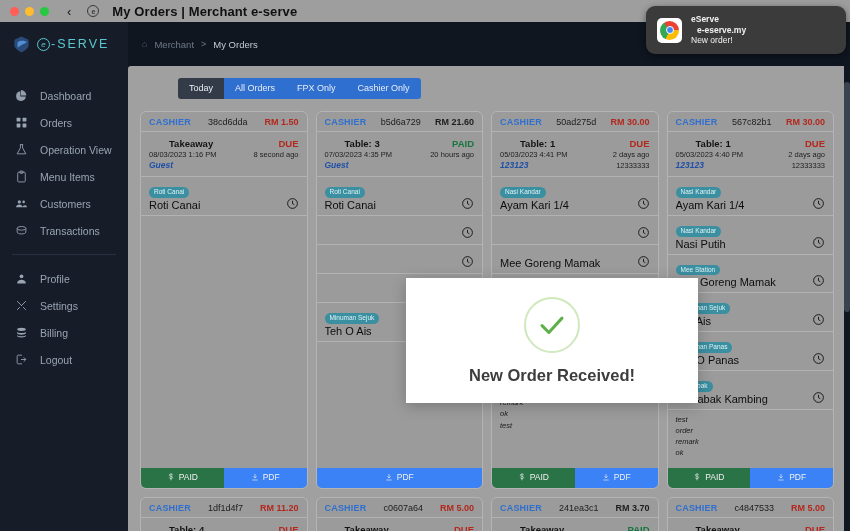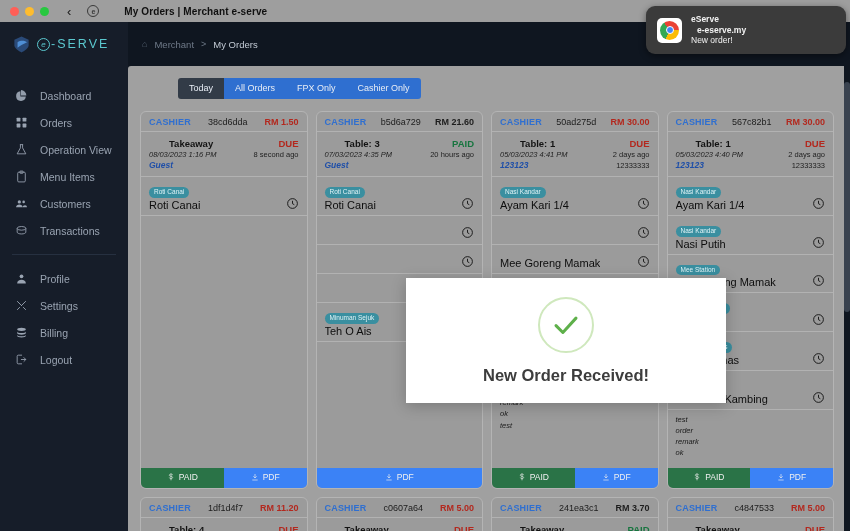--- a/index.html
+++ b/index.html
@@ -26,22 +26,22 @@
     color: #1a1a1a; font-size: 13px; margin-left: 10px;
     font-weight: 500; line-height: 1;
   }
   .tb-favicon {
     width: 12px; height: 12px; border-radius: 50%;
     border: 1.3px solid #3a3a3a; margin-left: 8px;
     display: flex; align-items: center; justify-content: center;
     font-size: 7px; color: #3a3a3a; font-weight: bold;
   }
   .tb-title {
-    font-size: 10px; font-weight: bold; color: #101010;
-    margin-left: 17px; letter-spacing: 0.1px;
+    font-size: 13px; font-weight: bold; color: #101010;
+    margin-left: 5px; letter-spacing: 0.1px;
   }
 
   
   .notif {
     position: absolute; top: 6px; right: 4px;
     width: 200px; height: 48px;
     background: #3b3b3b; border-radius: 9px;
     display: flex; align-items: center; gap: 9px;
     padding: 0 11px; z-index: 80;
     box-shadow: 0 2px 7px rgba(0,0,0,.45);
@@ -175,21 +175,21 @@
   .card-meta {
     padding: 6px 8px 6px;
     border-bottom: 1px solid #b2b2b2;
   }
   .meta-row1 { display: flex; justify-content: space-between; align-items: baseline; }
   .m-table { font-size: 9.5px; font-weight: bold; color: #131313; margin-left: 20px; }
   .m-status { font-size: 9.5px; font-weight: bold; }
   .st-due  { color: #b3281e; }
   .st-paid { color: #17753f; }
   .meta-row2 { display: flex; justify-content: space-between; align-items: baseline; margin-top: 1px; }
-  .m-date { font-size: 7.5px; color: #1e1e1e; font-style: italic; }
+  .m-date { font-size: 7.5px; color: #1e1e1e; }
   .m-ago  { font-size: 7.5px; color: #1e1e1e; }
   .meta-row3 { display: flex; justify-content: space-between; align-items: center; margin-top: 1px; }
   .m-cust { font-size: 8.5px; font-style: italic; font-weight: bold; color: #1f4fa8; }
   .m-phone { font-size: 7.5px; color: #1e1e1e; }
 
   .items { display: flex; flex-direction: column; }
   .item {
     padding: 3px 8px 4px;
     border-bottom: 1px solid #b2b2b2;
     display: flex; align-items: flex-end; justify-content: space-between;
@@ -222,21 +222,21 @@
     gap: 4px; font-size: 8.5px; color: #f0f0f0;
     cursor: pointer; border: none; line-height: 1;
   }
   .act-paid { background: #2a7347; }
   .act-pdf  { background: #3b82f6; }
   .act svg { width: 8px; height: 8px; }
 
   
   .modal {
     position: absolute; left: 278px; top: 212px;
-    width: 320px; height: 125px; background: #fff;
+    width: 292px; height: 125px; background: #fff;
     display: flex; flex-direction: column;
     align-items: center; justify-content: center;
     gap: 13px; z-index: 60;
     box-shadow: 0 3px 14px rgba(0,0,0,.22);
   }
   .check-circle {
     width: 56px; height: 56px; border-radius: 50%;
     border: 2px solid #cfe8bd;
     display: flex; align-items: center; justify-content: center;
   }

